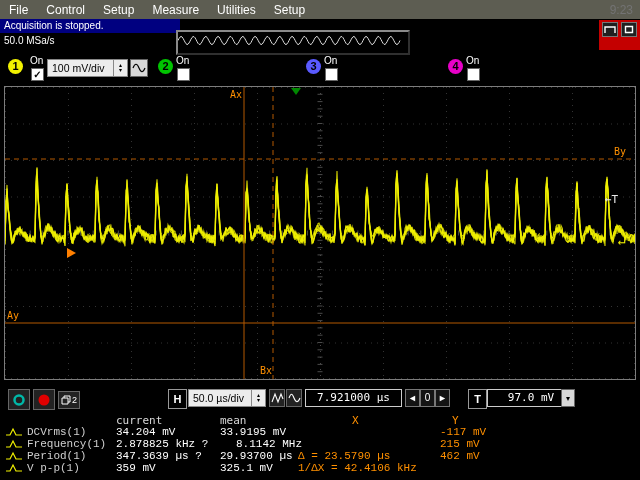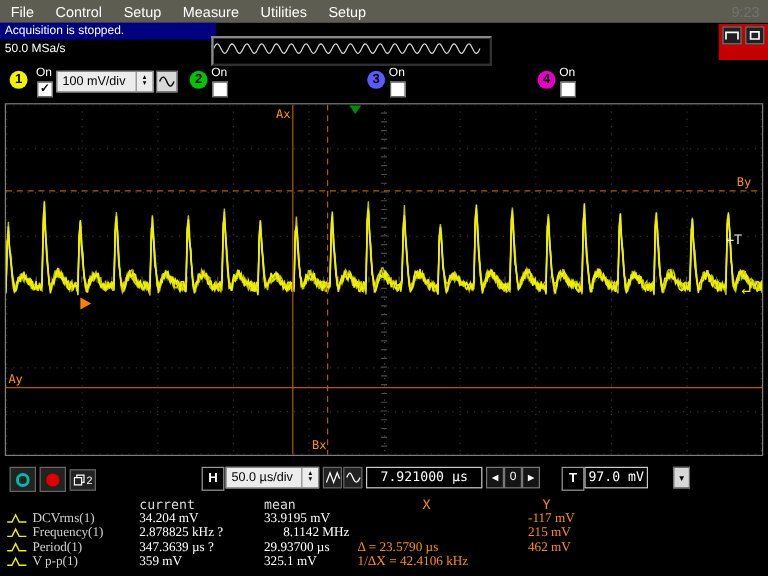--- a/index.html
+++ b/index.html
@@ -46,21 +46,21 @@
   .boxletter{position:absolute;width:17px;height:18px;border:1px solid #999;color:#fff;background:#000;
              font-weight:bold;font-size:11px;text-align:center;line-height:18px}
   .field{position:absolute;background:#000;border:1px solid #ccc;color:#fff;box-sizing:border-box;
          font-family:"DejaVu Sans Mono",monospace;font-size:11px;text-align:center;line-height:16px}
   .stepbtn{position:absolute;width:15px;height:18px;background:#141414;border:1px solid #777;
            color:#fff;font-size:9px;text-align:center;line-height:16px;padding:0;box-sizing:border-box}
   
   .mhead{position:absolute;color:#d8d8d8;font-family:"DejaVu Sans Mono",monospace;font-size:11px}
   .mhead.or{color:#ff9000}
   .mrow{position:absolute;left:0;width:640px;height:12px;
-        font-family:Liberation Serif, serif;font-size:11px}
+        font-family:Liberation Mono, monospace;font-size:11px}
   .mrow span{position:absolute;white-space:nowrap;top:0}
   .mrow svg{position:absolute;top:1px}
   .mname{color:#d0d0d0}.mval{color:#fff}.mcur{color:#ff9000}
 </style>
 </head>
 <body>
 
 <div class="menubar">
   <span class="menu-item">File</span>
   <span class="menu-item">Control</span>
@@ -290,21 +290,21 @@
   <svg width="13" height="12">
     <path d="M1,6 C3,1 4,1 6,6 C8,11 10,11 12,6" fill="none" stroke="#fff" stroke-width="1.1"></path>
   </svg>
 </button>
 <div class="field" style="left:305px;top:389px;width:97px;height:18px">7.921000 µs</div>
 <button class="stepbtn" style="left:405px;top:389px">◄</button>
 <button class="stepbtn" style="left:420px;top:389px;font-size:10px">0</button>
 <button class="stepbtn" style="left:435px;top:389px">►</button>
 
 <div class="boxletter" style="left:468px;top:389px">T</div>
-<div class="field" style="left:487px;top:389px;width:53px;height:18px">97.0 mV</div>
+<div class="field" style="left:487px;top:389px;width:88px;height:18px">97.0 mV</div>
 <button class="iconbtn light" style="left:561px;top:389px;width:14px;height:18px;font-size:8px;color:#000">▾</button>
 
 <span class="mhead" style="left:116px;top:414px">current</span>
 <span class="mhead" style="left:220px;top:414px">mean</span>
 <span class="mhead or" style="left:352px;top:414px">X</span>
 <span class="mhead or" style="left:452px;top:414px">Y</span>
 
 <div class="mrow" style="top:426px">
   <svg style="left:5px" width="18" height="10">
       <path d="M1,8 H5 L8,2 L11,8 H17" stroke="#f0f000" fill="none" stroke-width="1.2"></path>

